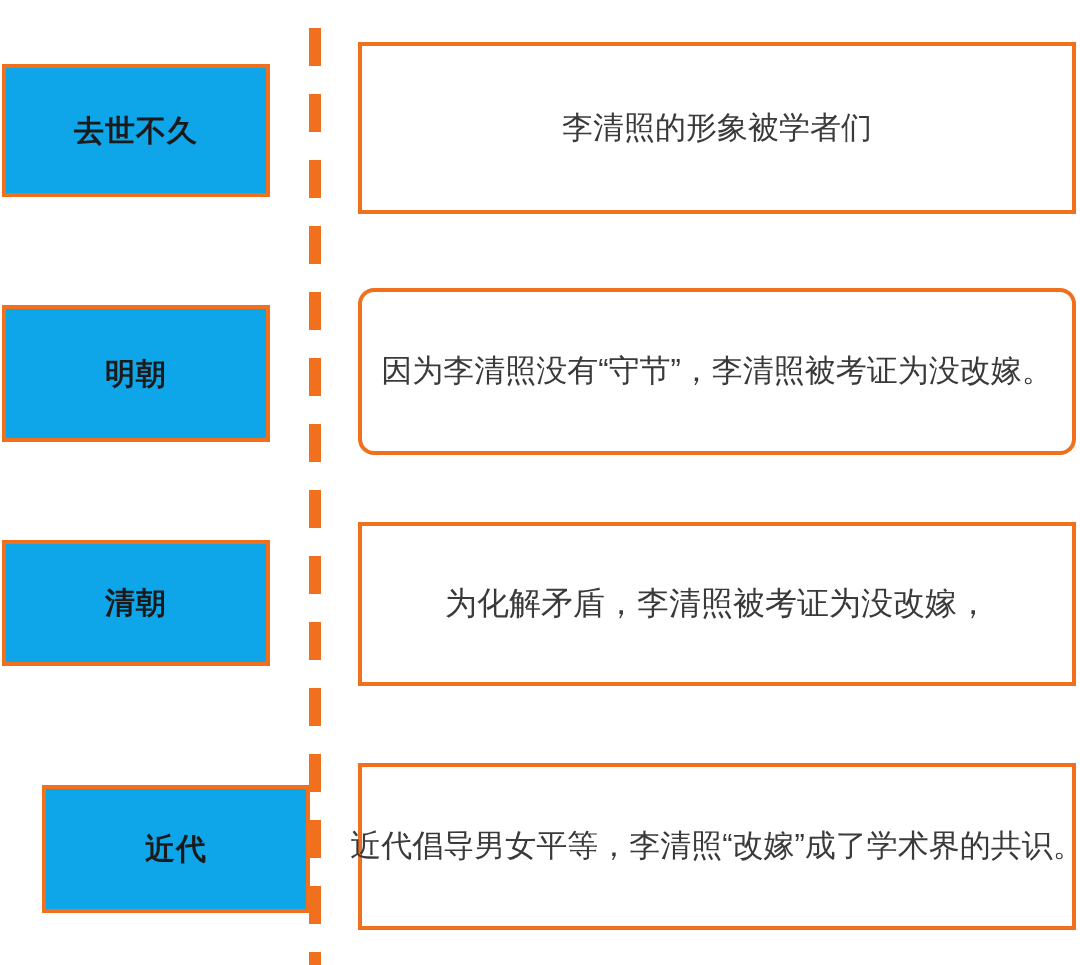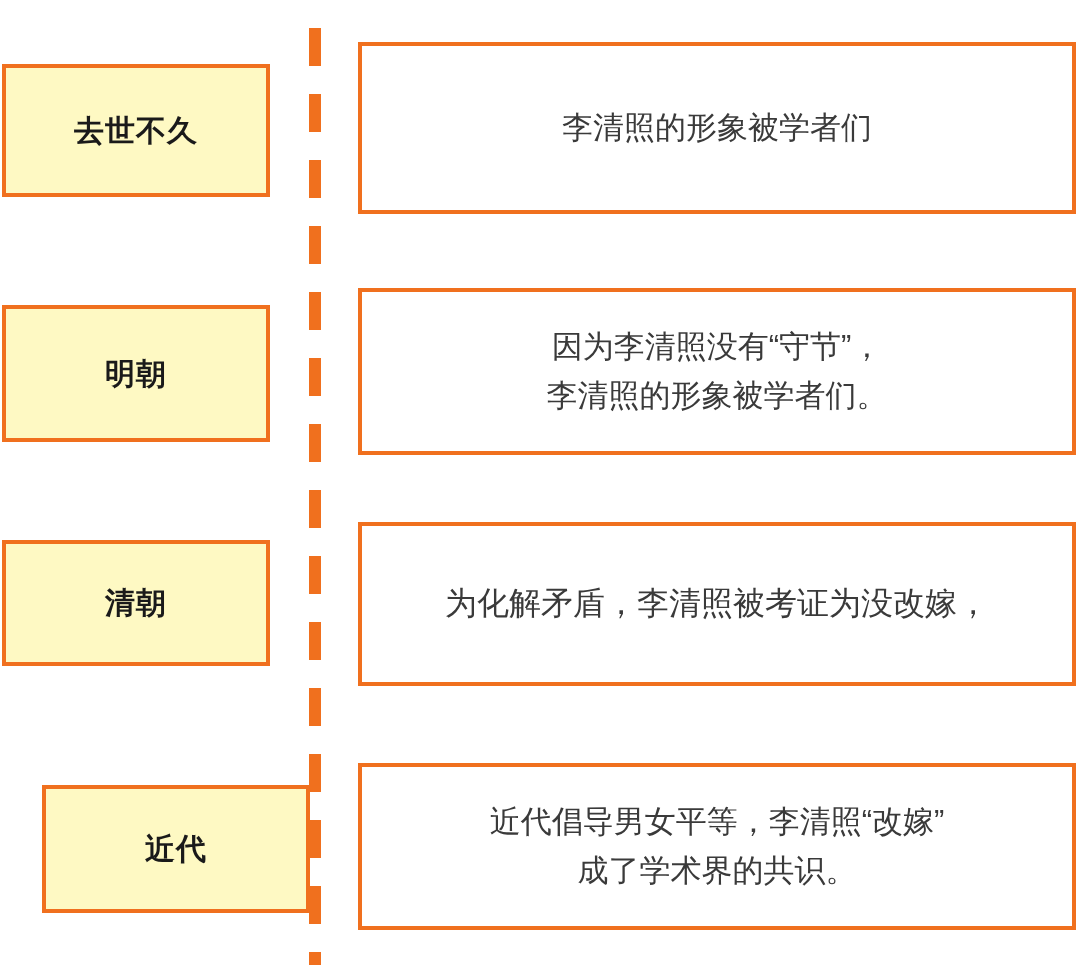--- a/index.html
+++ b/index.html
@@ -46,21 +46,21 @@
     left: 0;
     width: 1080px;
   }
 
   .era-box {
     position: absolute;
     left: 2px;
     width: 268px;
     box-sizing: border-box;
     border: 4px solid #F0701E;
-    background: #fef9c3;
+    background: #0ea5e9;
     display: flex;
     align-items: center;
     justify-content: center;
   }
 
   .era-label {
     font-size: 30px;
     font-weight: bold;
     color: #1a1a1a;
     letter-spacing: 1px;
@@ -69,40 +69,40 @@
   }
 
   .desc-box {
     position: absolute;
     left: 358px;
     width: 718px;
     box-sizing: border-box;
     border: 4px solid #F0701E;
     background: #ffffff;
     display: flex;
-    flex-direction: column;
+    flex-direction: row;
     align-items: center;
     justify-content: center;
   }
 
   .desc-line {
     font-size: 31px;
     color: #3a3a3a;
     line-height: 1.55;
     white-space: nowrap;
     text-align: center;
     font-weight: 400;
   }
 
   
   #row-1 .era-box  { top: 64px;  height: 133px; }
   #row-1 .desc-box { top: 42px;  height: 172px; }
 
   #row-2 .era-box  { top: 305px; height: 137px; }
-  #row-2 .desc-box { top: 288px; height: 167px; }
+  #row-2 .desc-box { top: 288px; height: 167px; border-radius: 16px; }
 
   #row-3 .era-box  { top: 540px; height: 126px; }
   #row-3 .desc-box { top: 522px; height: 164px; }
 
   #row-4 .era-box  { top: 785px; height: 128px; margin-left: 40px; }
   #row-4 .desc-box { top: 763px; height: 167px; }
 
   #row-3 .desc-line { font-size: 32px; }
 </style>
 </head>
@@ -120,21 +120,21 @@
       <span class="desc-line">李清照的形象被学者们</span>
     </div>
   </div>
 
   <div class="row" id="row-2">
     <div class="era-box">
       <span class="era-label">明朝</span>
     </div>
     <div class="desc-box">
       <span class="desc-line">因为李清照没有“守节”，</span>
-      <span class="desc-line">李清照的形象被学者们。</span>
+      <span class="desc-line">李清照被考证为没改嫁。</span>
     </div>
   </div>
 
   <div class="row" id="row-3">
     <div class="era-box">
       <span class="era-label">清朝</span>
     </div>
     <div class="desc-box">
       <span class="desc-line">为化解矛盾，李清照被考证为没改嫁，</span>
     </div>

